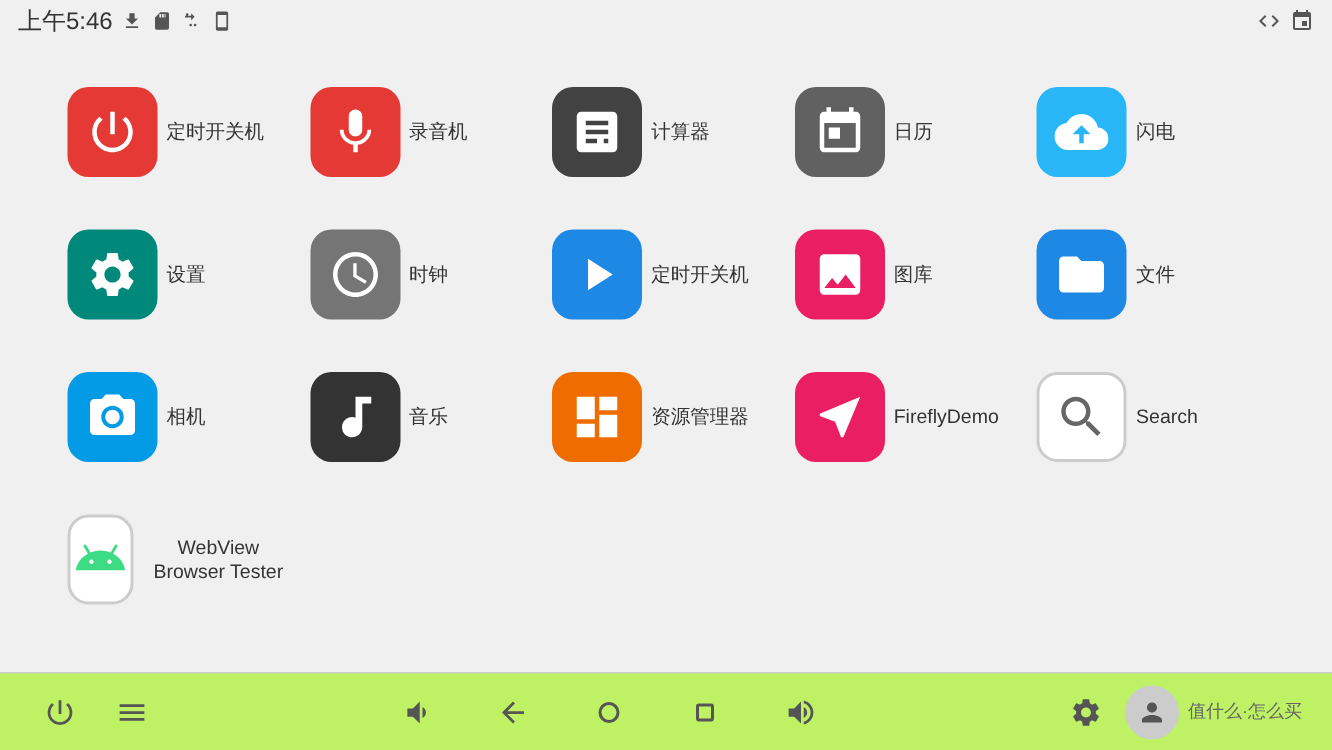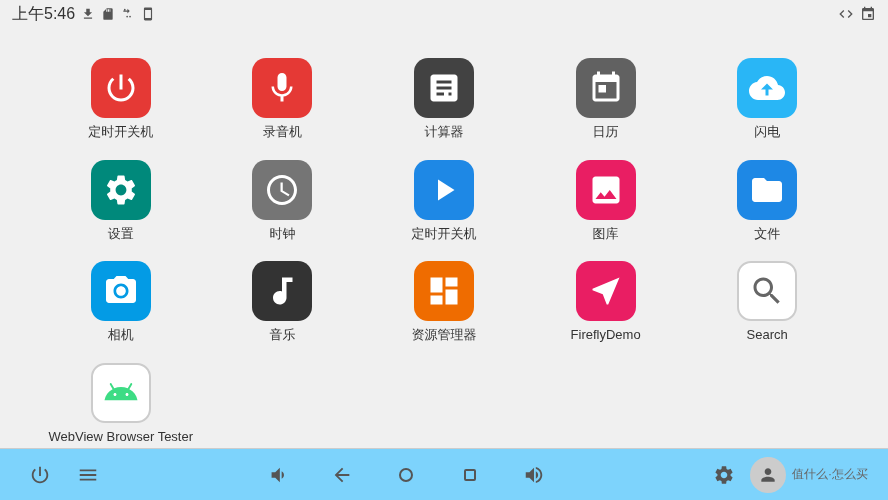--- a/index.html
+++ b/index.html
@@ -38,21 +38,21 @@
       padding: 20px 40px;
       display: grid;
       grid-template-columns: repeat(5, 1fr);
       grid-template-rows: repeat(4, 1fr);
       gap: 0;
       align-items: start;
     }
 
     .app-item {
       display: flex;
-      flex-direction: column;
+      flex-direction: row;
       align-items: center;
       justify-content: flex-start;
       padding: 10px 5px;
       cursor: pointer;
       gap: 6px;
     }
 
     .app-icon {
       width: 60px;
       height: 60px;
@@ -85,21 +85,21 @@
     .app-icon svg {
       width: 36px;
       height: 36px;
     }
 
     
     #taskbar {
       position: absolute;
       bottom: 0; left: 0; right: 0;
       height: 52px;
-      background: #7dd3fc;
+      background: #bef264;
       display: flex;
       align-items: center;
       justify-content: space-between;
       padding: 12px 20px;
       border-top: 1px solid #ccc;
     }
 
     .taskbar-left { display: flex; align-items: center; gap: 8px; }
     .taskbar-center { display: flex; align-items: center; gap: 24px; }
 

